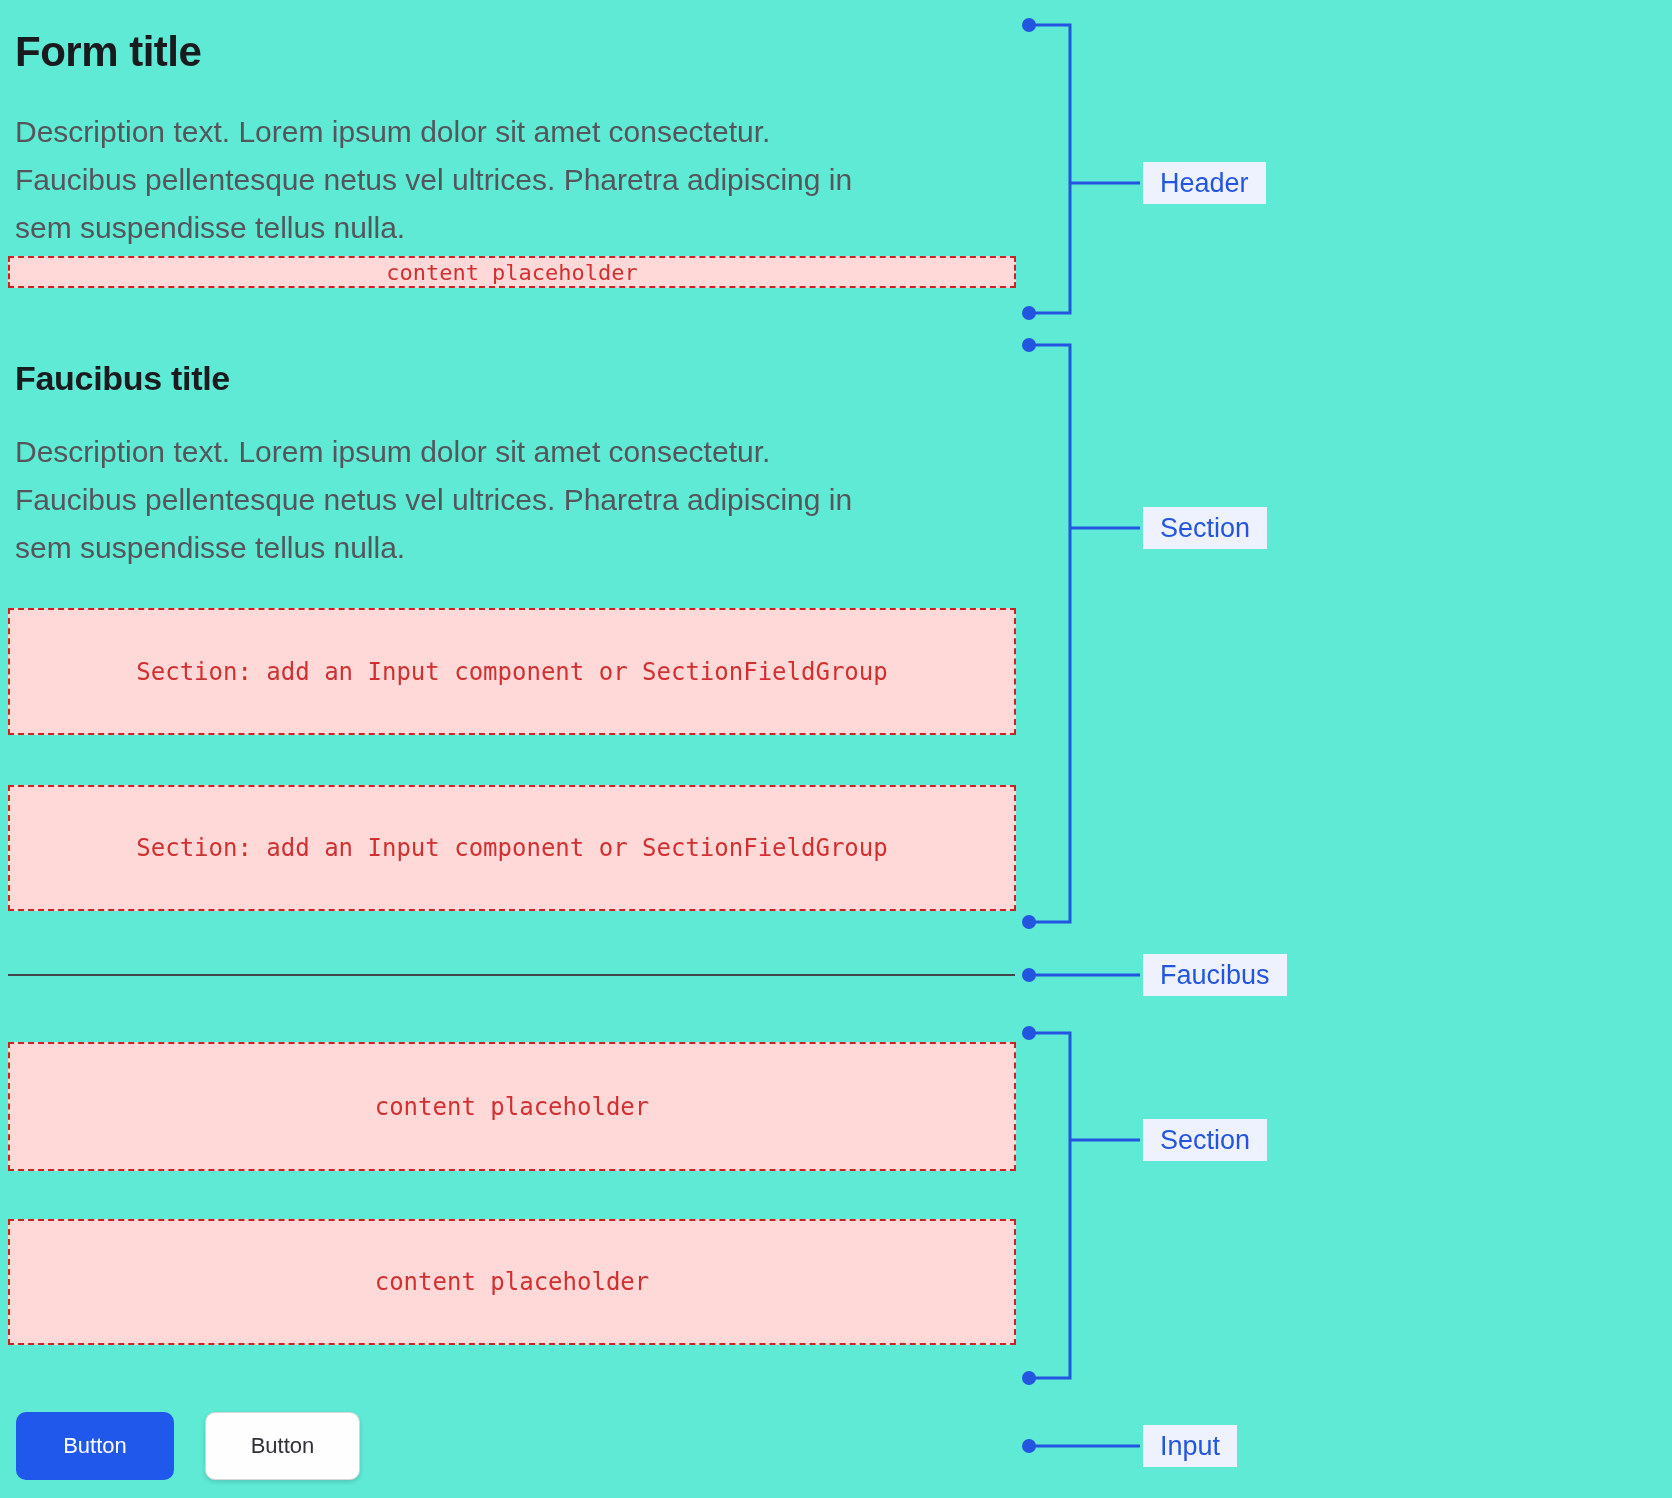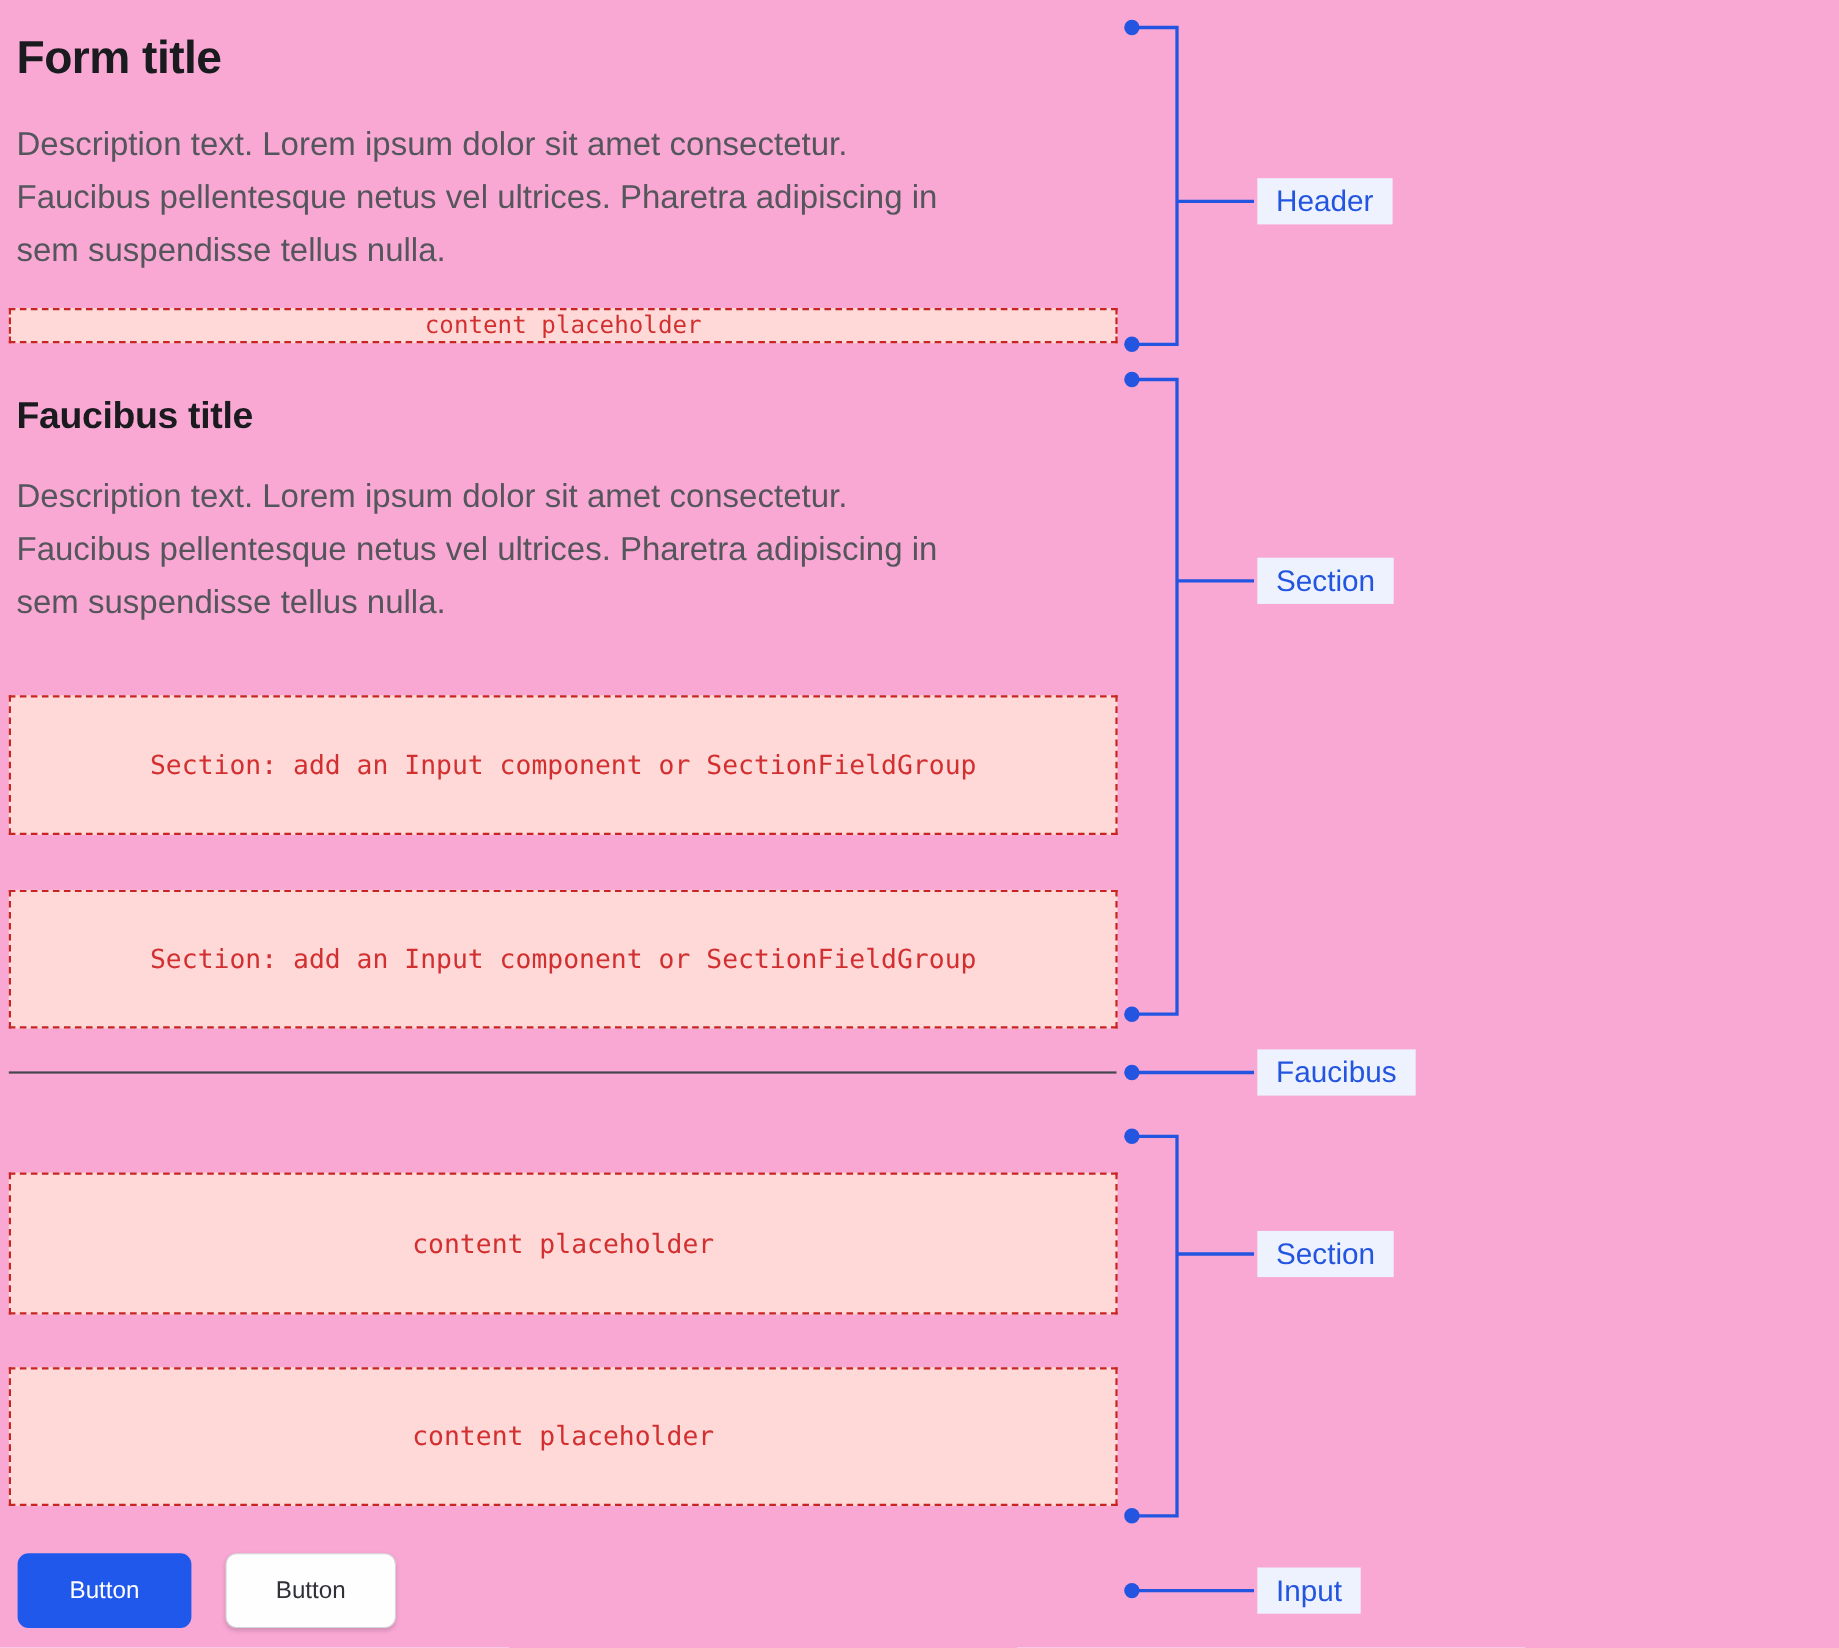--- a/index.html
+++ b/index.html
@@ -8,42 +8,42 @@
     --ph-bg:#FFD8D8;
     --ph-border:#C82424;
     --ph-text:#D23030;
     --primary-bg:#2158EC;
     --separator:#45464C;
     --title:#1A1B1F;
     --desc:#55565C;
   }
   html,body{margin:0;padding:0;background:#fff;}
   .canvas{
-    position:relative;width:1672px;height:1498px;background:#f9a8d4;overflow:hidden;
+    position:relative;width:1672px;height:1498px;background:#5eead4;overflow:hidden;
     font-family:"Liberation Sans",sans-serif;
   }
   .form-title{
     position:absolute;left:15px;top:30px;margin:0;
     font-size:42px;line-height:44px;font-weight:700;letter-spacing:-0.5px;color:var(--title);
   }
   .section-title{
     position:absolute;left:15px;top:360px;margin:0;
     font-size:34px;line-height:36px;font-weight:700;letter-spacing:-0.3px;color:var(--title);
   }
   .desc{
     position:absolute;left:15px;width:990px;
     font-size:30px;line-height:48px;color:var(--desc);font-weight:400;
   }
   .desc.p1{top:108px;}
   .desc.p2{top:428px;}
   .ph{
     position:absolute;left:8px;width:1008px;box-sizing:border-box;
     background:var(--ph-bg);border:2px dashed var(--ph-border);
     display:flex;align-items:center;justify-content:center;
-    font-family:"DejaVu Sans Mono",monospace;color:var(--ph-text);margin-top:24px;
+    font-family:"DejaVu Sans Mono",monospace;color:var(--ph-text);
   }
   .ph-thin{top:256px;height:32px;font-size:22px;}
   .ph-slot1{top:608px;height:127px;font-size:24px;}
   .ph-slot2{top:785px;height:126px;font-size:24px;}
   .ph-c1{top:1042px;height:129px;font-size:24px;}
   .ph-c2{top:1219px;height:126px;font-size:24px;}
   .separator{
     position:absolute;left:8px;top:974px;width:1007px;height:2px;background:var(--separator);
   }
   .btn{

